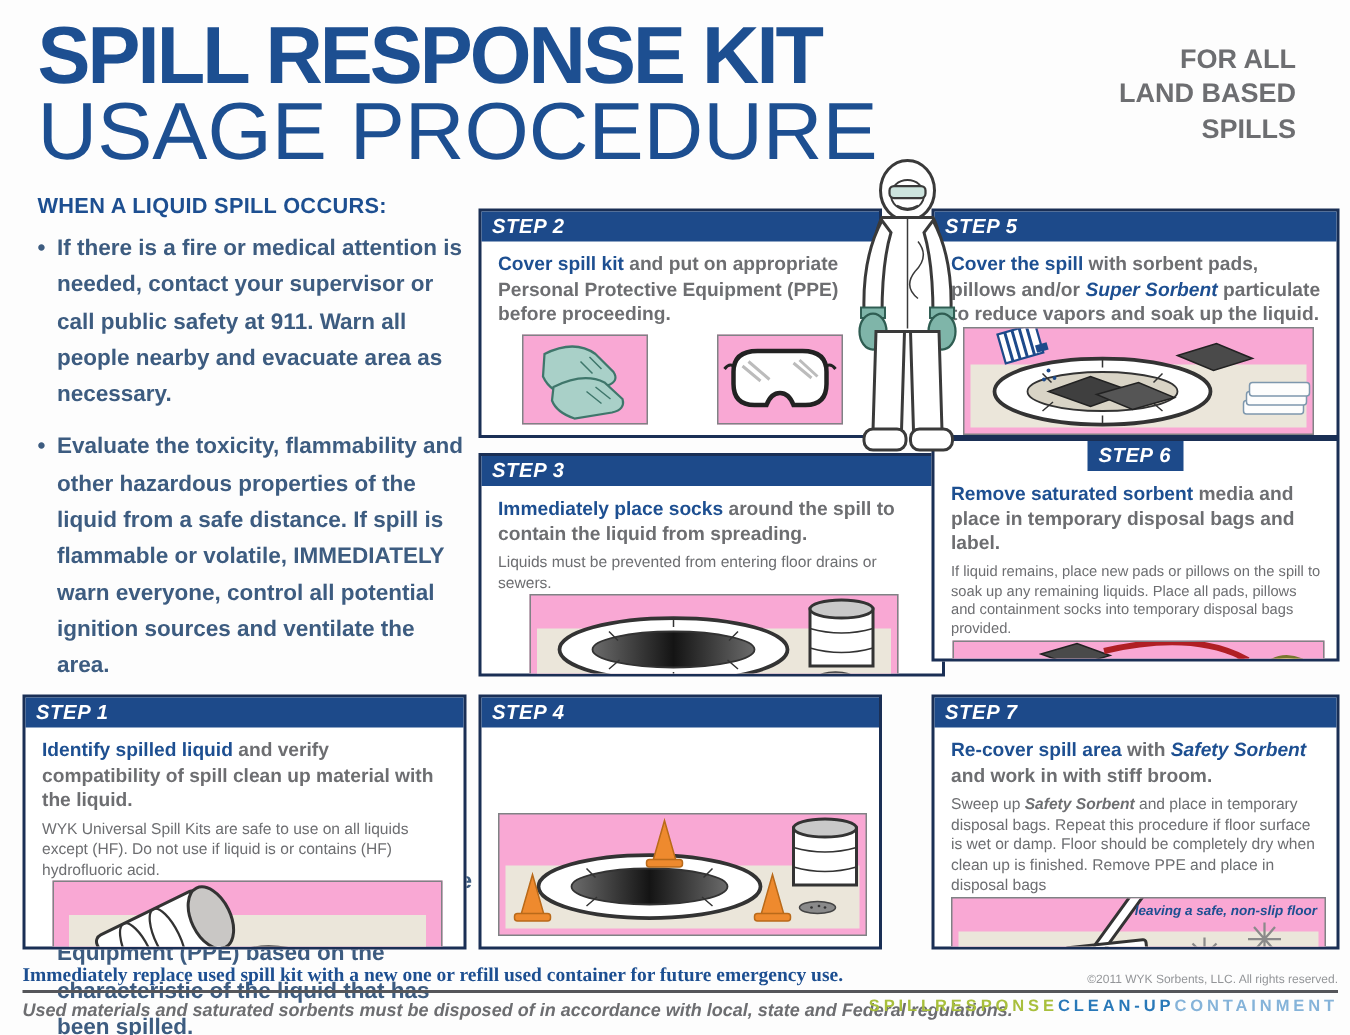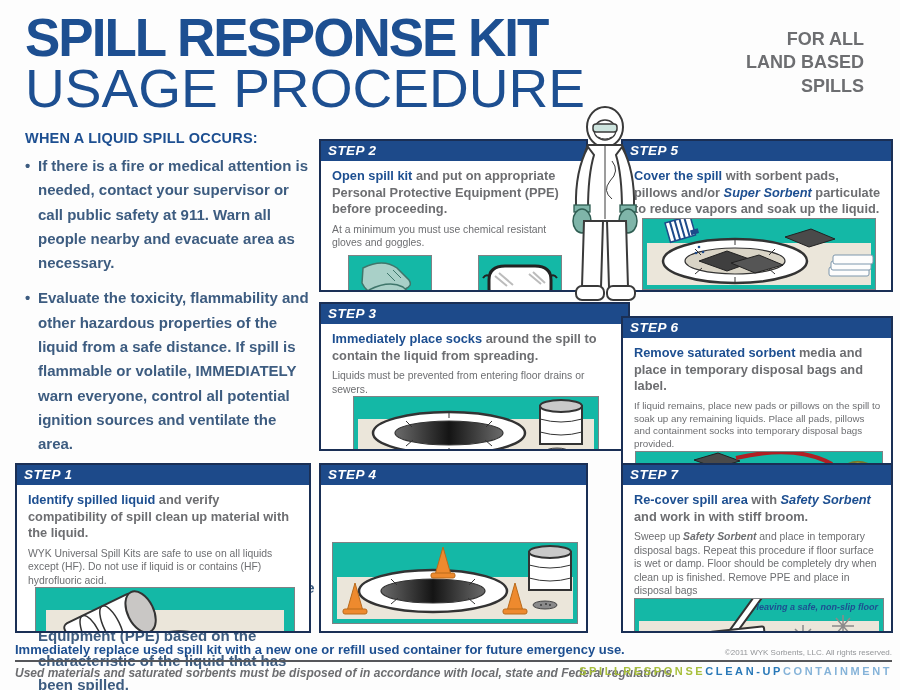--- a/index.html
+++ b/index.html
@@ -26,30 +26,30 @@
   
   .box{position:absolute;border:2px solid #1a2f55;background:#fff;display:flex;flex-direction:column;box-sizing:border-box;}
   .bar{background:#1d4a8a;color:#fff;font-style:italic;font-weight:bold;
     font-size:13.5px;padding:2px 8px 3px 7px;letter-spacing:0.4px;flex:0 0 auto;}
   .bd{flex:1;display:flex;flex-direction:column;padding:5px 8px 5px 11px;overflow:hidden;}
   .lead{margin:2px 0 0 0;font-size:12.8px;line-height:1.3;color:#6d6e71;font-weight:600;}
   .lead b{color:#1d4f91;font-weight:800;}
   .lead b.it{font-style:italic;}
   .snote{margin:5px 0 0 0;font-size:10.4px;line-height:1.3;color:#6d6e71;}
   .snote .gb{font-weight:bold;font-style:italic;}
-  .art{border:1px solid #808285;background:#14b8a6;margin:5px auto 0 auto;position:relative;flex:0 0 auto;}
+  .art{border:1px solid #808285;background:#f9a8d4;margin:5px auto 0 auto;position:relative;flex:0 0 auto;}
   .art.push{margin-top:auto;margin-bottom:2px;}
   .art svg{display:block;}
   .art2wrap{display:flex;gap:14px;justify-content:center;margin-top:auto;margin-bottom:2px;}
   .caption{position:absolute;right:5px;top:3px;font-size:9px;font-style:italic;
     font-weight:bold;color:#1d4f91;}
   
   .person{position:absolute;left:546px;top:103px;width:118px;height:204px;z-index:6;}
   
-  .f-replace{position:absolute;left:15px;top:642px;font-size:13px;color:#1d4f91;font-weight:600;}
+  .f-replace{position:absolute;left:15px;top:642px;font-size:13px;color:#1d4f91;font-weight:600;font-family:Liberation Serif, serif;}
   .f-copy{position:absolute;right:8px;top:648px;font-size:8px;color:#939598;}
   .f-rule{position:absolute;left:15px;right:8px;top:660px;height:2px;background:#55565a;}
   .f-disposal{position:absolute;left:15px;top:666px;font-size:12px;color:#6d6e71;
     font-style:italic;font-weight:bold;}
   .f-brand{position:absolute;right:8px;top:665px;font-size:11px;font-weight:800;letter-spacing:2.6px;}
   .f-brand .g{color:#a8bf3c;}
   .f-brand .b{color:#2878b8;}
   .f-brand .lb{color:#85b3d9;}
 </style>
 </head>
@@ -70,22 +70,21 @@
   <p class="bullet"><span>If there is a fire or medical attention is needed, contact your supervisor or call public safety at </span><span class="bb">911</span><span>. Warn all people nearby and evacuate area as necessary.</span></p>
   <p class="bullet"><span>Evaluate the toxicity, flammability and other hazardous properties of the liquid from a safe distance. If spill is flammable or volatile, </span><span class="bb">IMMEDIATELY</span><span> warn everyone, control all potential ignition sources and ventilate the area.</span></p>
   <p class="bullet"><span>Stop the spill at the source </span><span class="it">(repair leaks, turn off source, plug or patch source)</span><span>.</span></p>
   <p class="bullet"><span>Follow procedures below to contain and clean up the spilled liquid. Use the proper level of Personal Protection Equipment (PPE) based on the characteristic of the liquid that has been spilled.</span></p>
   <p class="note">Only properly trained and certified individuals should attempt the cleanup of hazardous, volatile, toxic or unknown liquids.</p>
 </section>
 
 <section class="box" style="left:319px;top:139px;width:269px;height:153px;">
   <div class="bar"><span>STEP 2</span></div>
   <div class="bd">
-    <p class="lead"><b>Open spill kit</b><span> and put on appropriate Personal Protective Equipment (PPE) before proceeding.</span></p>
-    <p class="snote">At a minimum you must use chemical resistant gloves and goggles.</p>
+    <p class="lead"><b>Cover spill kit</b><span> and put on appropriate Personal Protective Equipment (PPE) before proceeding.</span></p>
     <div class="art2wrap">
       <div class="art" style="width:82px;height:58px;">
         <svg width="82" height="58" viewBox="0 0 82 58">
           <path d="M14,12 Q34,2 48,12 L60,24 Q64,30 56,33 L32,40 Q18,38 13,27 Z" fill="#a9d0c8" stroke="#3f766b" stroke-width="1.5"></path>
           <path d="M20,34 Q40,24 54,31 L66,42 Q68,49 59,51 L34,55 Q22,51 19,43 Z" fill="#a9d0c8" stroke="#3f766b" stroke-width="1.5"></path>
           <path d="M44,14 L52,22 M38,17 L46,25 M48,34 L58,42 M42,37 L52,45" stroke="#3f766b" stroke-width="1" fill="none"></path>
         </svg>
       </div>
       <div class="art" style="width:82px;height:58px;">
         <svg width="82" height="58" viewBox="0 0 82 58">
@@ -155,21 +154,21 @@
         </g>
         <ellipse cx="203" cy="55" rx="12" ry="4" fill="#8a8a8a" stroke="#444"></ellipse>
         <circle cx="199" cy="55" r="0.9" fill="#333"></circle>
           <circle cx="204" cy="54" r="0.9" fill="#333"></circle>
           <circle cx="208" cy="55" r="0.9" fill="#333"></circle>
       </svg>
     </div>
   </div>
 </section>
 
-<section class="box" style="left:621px;top:316px;width:272px;height:149px;">
+<section class="box" style="left:621px;top:292px;width:272px;height:149px;align-items:center;">
   <div class="bar"><span>STEP 6</span></div>
   <div class="bd">
     <p class="lead"><b>Remove saturated sorbent</b><span> media and place in temporary disposal bags and label.</span></p>
     <p class="snote" style="font-size:9.8px;">If liquid remains, place new pads or pillows on the spill to soak up any remaining liquids. Place all pads, pillows and containment socks into temporary disposal bags provided.</p>
     <div class="art push" style="width:246px;height:58px;">
       <svg width="246" height="58" viewBox="0 0 246 58">
         <rect x="4" y="22" width="238" height="34" fill="#ebe6da"></rect>
         <ellipse cx="72" cy="38" rx="62" ry="18" fill="#ffffff" stroke="#333" stroke-width="2.5"></ellipse>
         <ellipse cx="72" cy="38" rx="42" ry="10" fill="#e4dfd2" stroke="#333" stroke-width="1"></ellipse>
         <path d="M56,36 L76,29 L94,37 L74,44 Z" fill="#4a4a4a" stroke="#222"></path>

